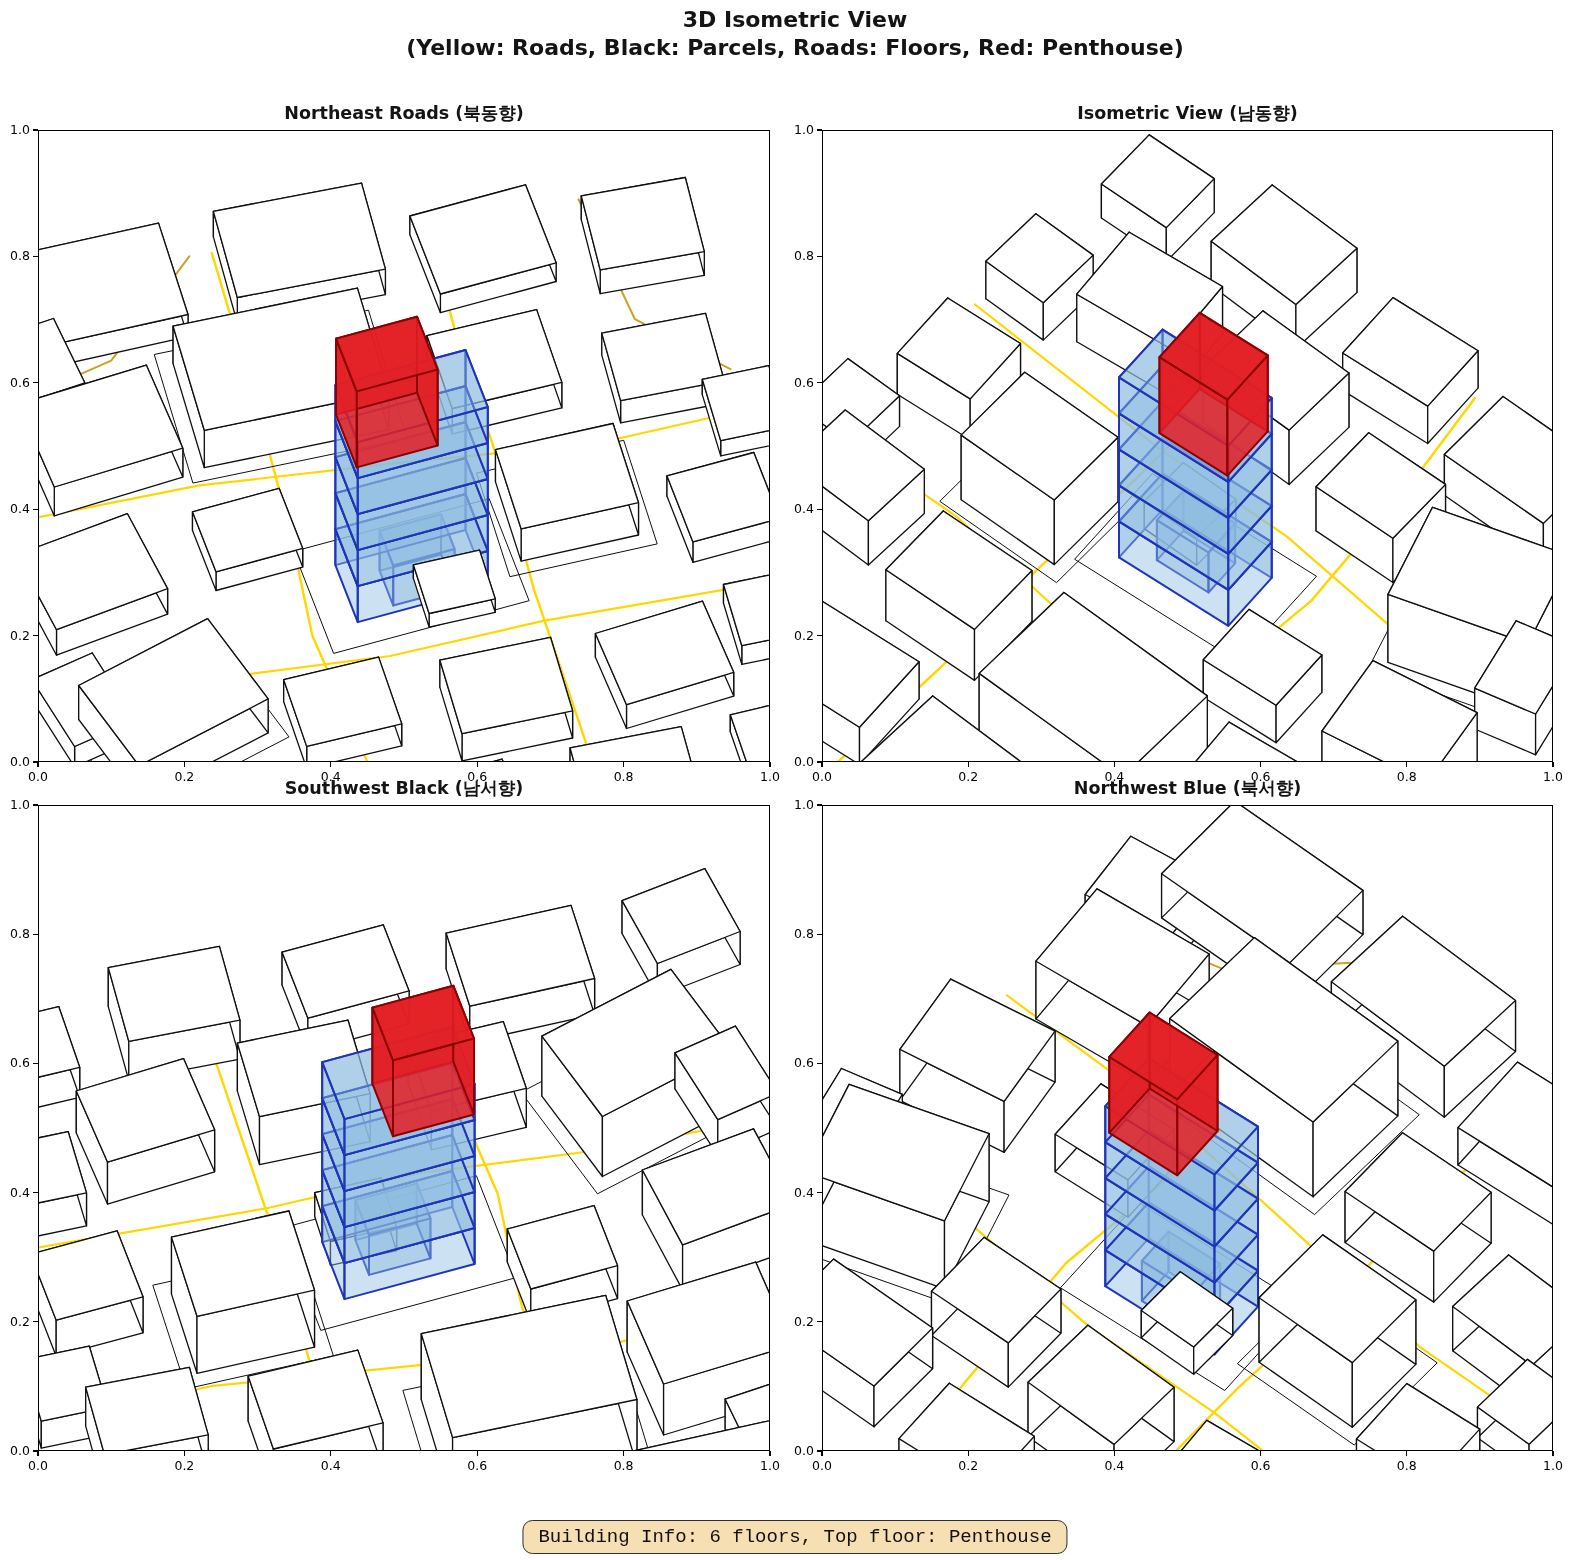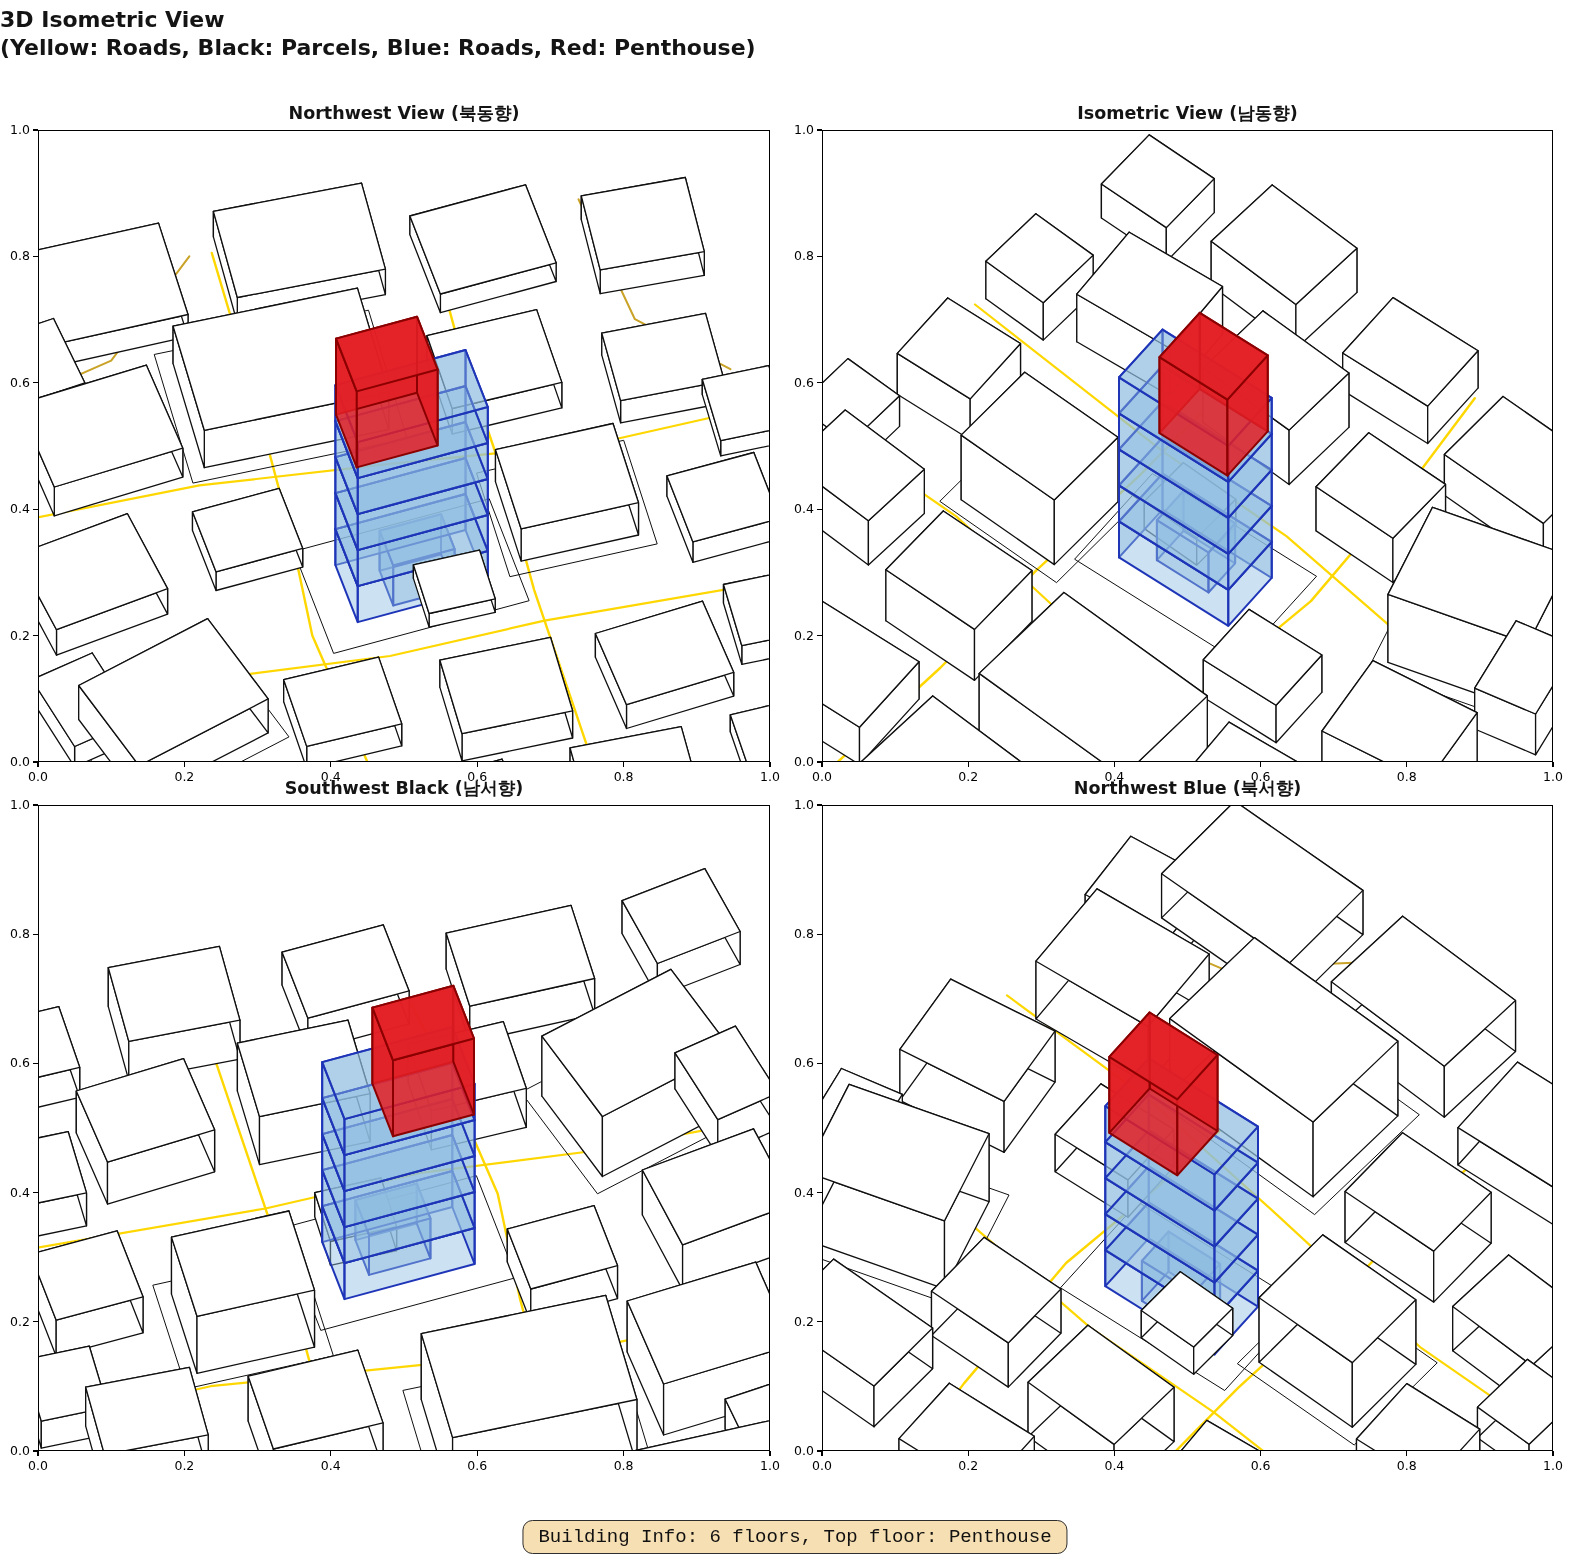--- a/index.html
+++ b/index.html
@@ -1,41 +1,41 @@
 <!DOCTYPE html>
 <html><head>
 <meta charset="utf-8">
 <style>
   html,body{margin:0;padding:0;background:#ffffff;}
   body{width:1590px;height:1560px;position:relative;font-family:"DejaVu Sans",sans-serif;overflow:hidden;}
-  .suptitle{position:absolute;left:0;right:0;text-align:left;font-weight:bold;font-size:22px;color:#141414;}
+  .suptitle{position:absolute;left:0;right:0;text-align:center;font-weight:bold;font-size:22px;color:#141414;}
   #supt1{top:7px;}
   #supt2{top:35px;}
   .subplot{position:absolute;}
   .plot{position:absolute;left:0;top:0;width:100%;height:100%;border:1.4px solid #000;box-sizing:border-box;overflow:hidden;background:#fff;}
   .plot svg{display:block;}
   .sp-title{position:absolute;left:0;right:0;top:-29px;text-align:center;font-weight:bold;font-size:17.5px;color:#141414;white-space:nowrap;}
   .xlab{position:absolute;width:44px;text-align:center;font-size:12.5px;color:#000;}
   .ylab{position:absolute;width:36px;text-align:right;font-size:12.5px;color:#000;}
   .tickx{position:absolute;width:1.2px;height:5px;background:#000;}
   .ticky{position:absolute;height:1.2px;width:5px;background:#000;}
   #sp0{left:38px;top:130px;width:732px;height:632px;}
   #sp1{left:822px;top:130px;width:731px;height:632px;}
   #sp2{left:38px;top:805px;width:732px;height:646px;}
   #sp3{left:822px;top:805px;width:731px;height:646px;}
   .infobox{position:absolute;top:1520px;left:50%;transform:translateX(-50%);border:1.6px solid #2e2e2e;border-radius:10px;padding:5px 15px;font-size:19px;color:#111;white-space:nowrap;}
 </style>
 </head>
 <body>
 
 <div class="suptitle" id="supt1">3D Isometric View</div>
-<div class="suptitle" id="supt2">(Yellow: Roads, Black: Parcels, Blue: Roads, Red: Penthouse)</div>
+<div class="suptitle" id="supt2">(Yellow: Roads, Black: Parcels, Roads: Floors, Red: Penthouse)</div>
 
 <div class="subplot" id="sp0">
-  <div class="sp-title">Northwest View (북동향)</div>
+  <div class="sp-title">Northeast Roads (북동향)</div>
   <div class="plot">
       <svg width="732" height="632">
         <path d="M172.8,122.0L213.0,257.0L250.9,398.8L273.3,504.4L333.6,642.9L379.6,732.2" fill="none" fill-opacity="1" stroke="#FFD700" stroke-width="2.4" stroke-linejoin="round" stroke-linecap="round"></path>
         <path d="M386.1,90.8L420.0,213.9L461.3,336.0L495.2,459.1L536.6,581.2L577.9,703.2" fill="none" fill-opacity="1" stroke="#FFD700" stroke-width="2.4" stroke-linejoin="round" stroke-linecap="round"></path>
         <path d="M14.9,577.4L178.2,547.1L351.0,525.0L505.5,489.6L758.7,446.2" fill="none" fill-opacity="1" stroke="#FFD700" stroke-width="2.2" stroke-linejoin="round" stroke-linecap="round"></path>
         <path d="M-24.7,391.1L160.4,354.4L348.8,333.2L560.4,311.8L722.4,275.3" fill="none" fill-opacity="1" stroke="#FFD700" stroke-width="2.2" stroke-linejoin="round" stroke-linecap="round"></path>
         <path d="M-47.8,282.4L72.2,229.6L150.3,125.3" fill="none" fill-opacity="1" stroke="#C9A227" stroke-width="2" stroke-linejoin="round" stroke-linecap="round"></path>
         <path d="M539.5,68.3L595.9,188.2L691.4,238.2" fill="none" fill-opacity="1" stroke="#C9A227" stroke-width="2" stroke-linejoin="round" stroke-linecap="round"></path>
         <path d="M295.0,522.3L490.1,469.7L450.2,367.7L255.1,420.3Z" fill="none" fill-opacity="1" stroke="#101010" stroke-width="1" stroke-linejoin="round" stroke-linecap="round"></path>
         <path d="M95.3,686.1L250.0,605.9L173.5,504.2L18.8,584.5Z" fill="none" fill-opacity="1" stroke="#101010" stroke-width="1" stroke-linejoin="round" stroke-linecap="round"></path>

